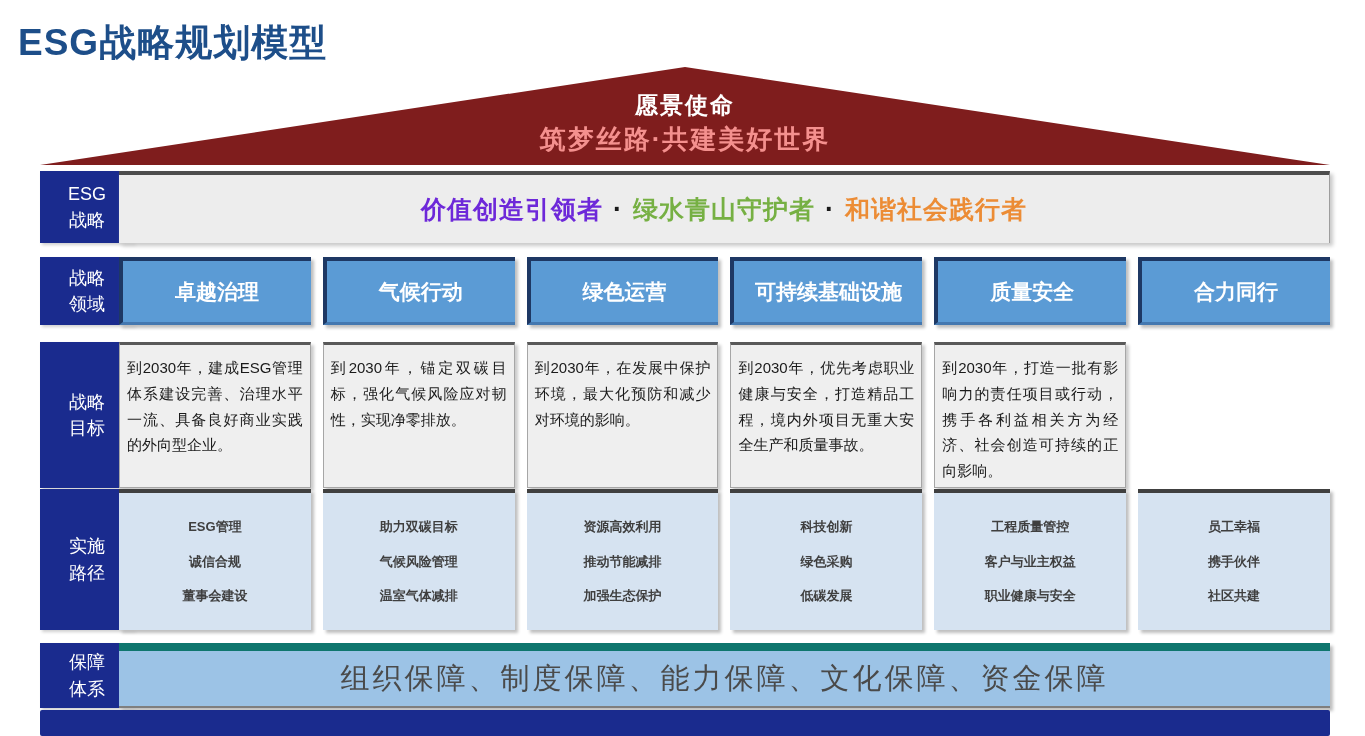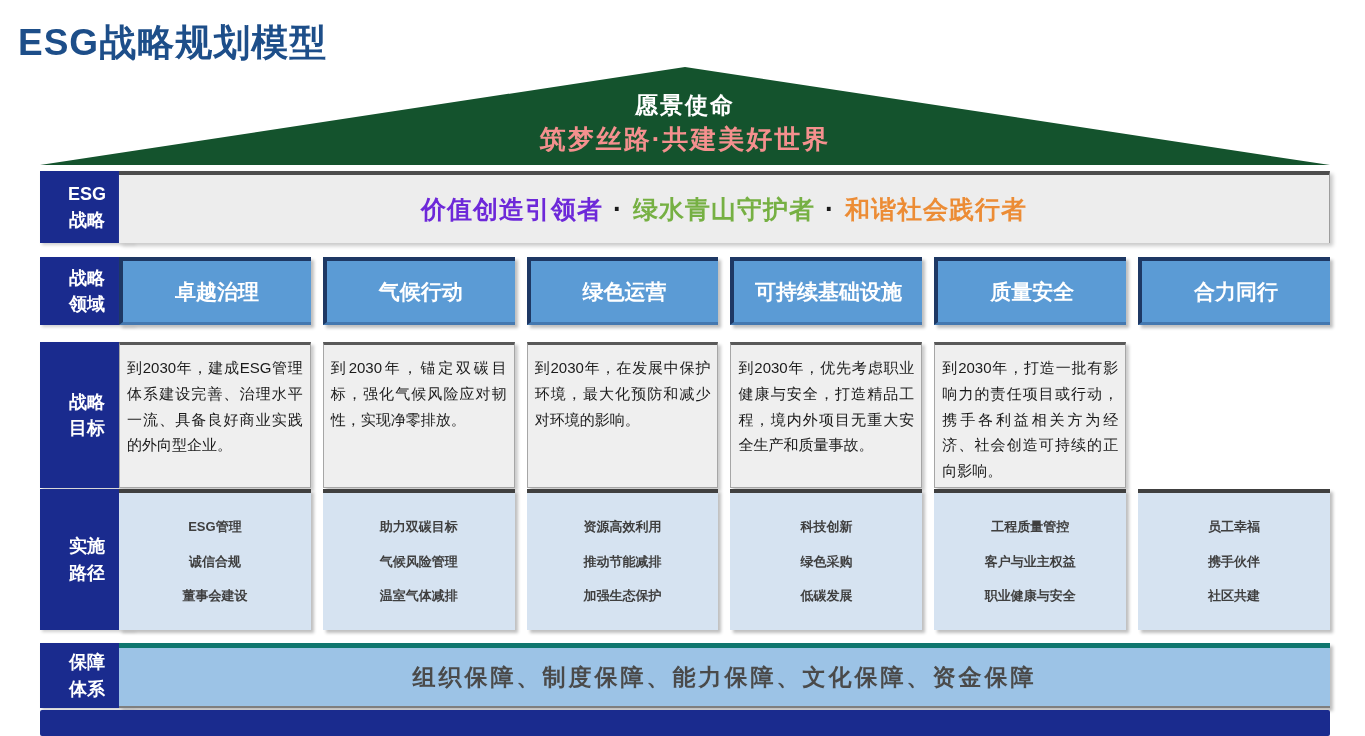--- a/index.html
+++ b/index.html
@@ -7,36 +7,36 @@
     position:relative;width:1365px;height:736px;background:#ffffff;
     font-family:"Liberation Sans","DejaVu Sans",sans-serif;overflow:hidden;
   }
   .page-title{
     position:absolute;left:18px;top:18px;margin:0;
     font-size:37px;font-weight:bold;color:#1D4E89;letter-spacing:1px;
   }
   
   .roof{
     position:absolute;left:40px;top:67px;width:1290px;height:98px;
-    background:#14532d;
+    background:#7f1d1d;
     clip-path:polygon(50% 0%,100% 100%,0% 100%);
   }
   .roof-text1{
     position:absolute;left:0;right:0;bottom:44px;text-align:center;
     color:#ffffff;font-size:23px;font-weight:bold;letter-spacing:2px;
   }
   .roof-text2{
     position:absolute;left:0;right:0;bottom:8px;text-align:center;
     font-size:26px;font-weight:bold;letter-spacing:2px;
   }
   
   .row{position:absolute;left:40px;width:1290px;}
   .row-label{
     position:absolute;left:0;top:0;bottom:0;width:94px;
-    background:#1A2B8E;color:#fff;font-size:18px;font-weight:bold;
+    background:#1A2B8E;color:#fff;font-size:18px;font-weight:normal;
     display:flex;align-items:center;justify-content:center;text-align:center;
     line-height:1.45;white-space:pre-line;box-shadow:2px 2px 3px #CFCFCF;
   }
   .row-content{position:absolute;left:79px;right:0;top:0;bottom:0;}
   
   .esg-banner{
     position:absolute;inset:0;background:#EDEDED;
     border-top:4px solid #4D4D4D;border-right:1px solid #9d9d9d;
     box-shadow:3px 3px 4px #C9C9C9;
     display:flex;align-items:center;justify-content:center;
@@ -64,24 +64,24 @@
   .path-box{
     background:#D6E3F1;border-top:4px solid #404040;
     box-shadow:3px 3px 3px #BFBFBF;
     display:flex;flex-direction:column;justify-content:space-evenly;
     align-items:center;text-align:center;
     color:#3F3F3F;font-size:13px;font-weight:bold;padding:8px 2px;
   }
   
   .guarantee-banner{
     position:absolute;inset:0;background:#9CC3E6;
-    border-top:5px solid #0f766e;border-bottom:2px solid #7F7F7F;
+    border-top:8px solid #0f766e;border-bottom:2px solid #7F7F7F;
     box-shadow:3px 3px 3px #BFBFBF;
     display:flex;align-items:center;justify-content:center;
-    color:#4A4A4A;font-size:23px;font-weight:bold;letter-spacing:3px;
+    color:#4A4A4A;font-size:29px;font-weight:normal;letter-spacing:3px;
   }
   
   .base-bar{
     position:absolute;left:40px;top:710px;width:1290px;height:26px;
     background:#1A2B8E;border-radius:2px;
   }
 </style>
 </head>
 <body>
 

